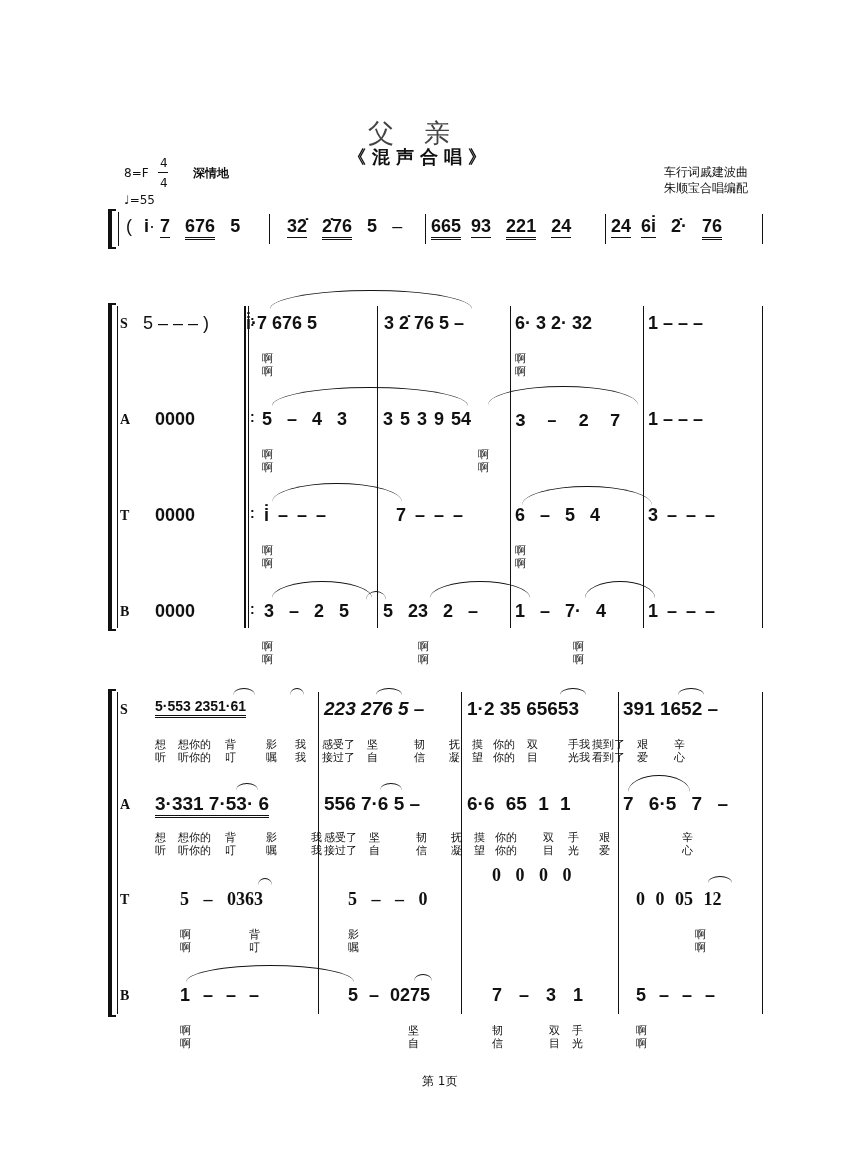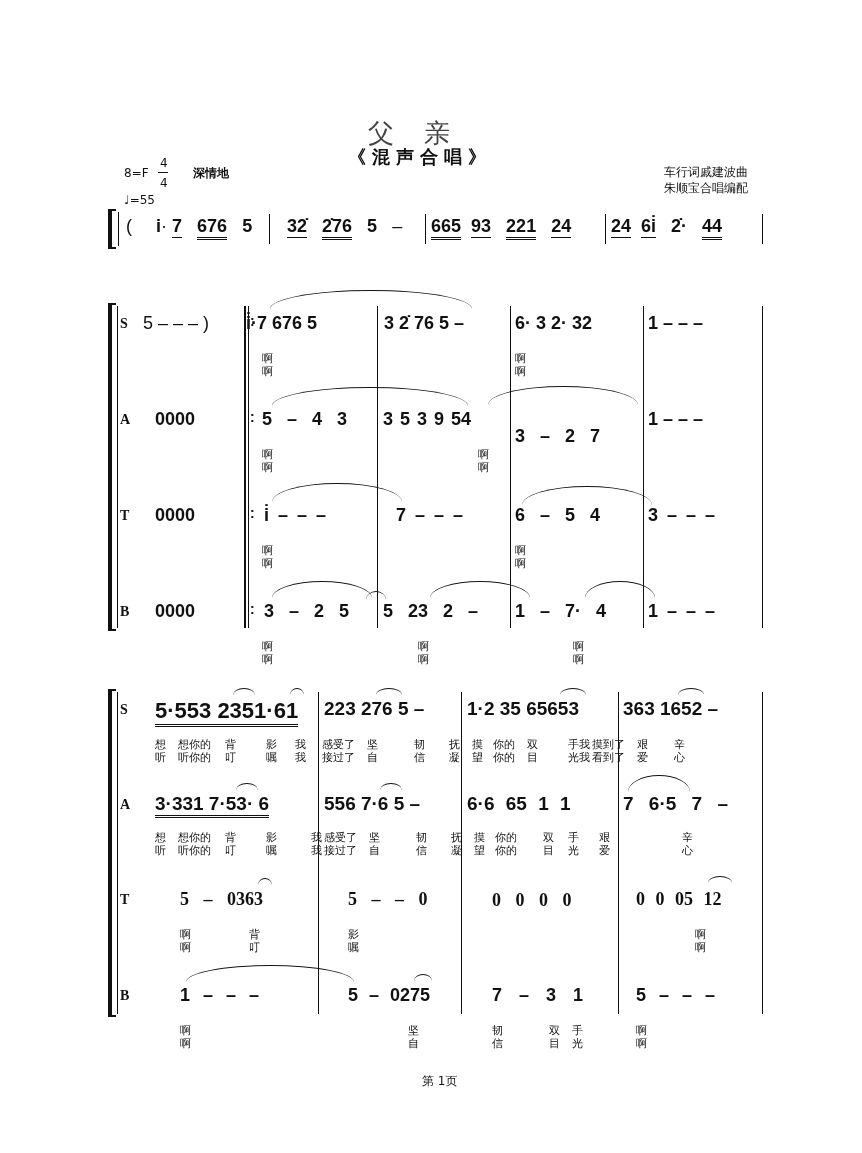--- a/index.html
+++ b/index.html
@@ -38,21 +38,21 @@
 <div class="abs credits" style="left:664px; top:180px;">朱顺宝合唱编配</div>
 
 <div>
   <div class="thick" style="left:108px; top:210px; height:38px;"></div>
   <div class="bracket-cap" style="left:108px; top:209px;"></div>
   <div class="bracket-cap" style="left:108px; top:247px;"></div>
   <div class="bar" style="left:118px; top:212px; height:34px;"></div>
 
   <div class="abs note" style="left:126px; top:216px; font-weight:normal;">(</div>
 
-  <div class="abs note" style="left:144px; top:216px;margin-left:12px;">
+  <div class="abs note" style="left:144px; top:216px;">
     <span>i</span><span style="font-weight:normal;">·</span>
     <span class="u1">7</span>&nbsp;&nbsp;
     <span class="u1"><span class="u2">676</span></span>&nbsp;&nbsp;
     <span>5</span>
   </div>
   <div class="bar" style="left:269px; top:214px; height:30px;"></div>
 
   <div class="abs note" style="left:287px; top:216px;">
     <span class="u1">32̇</span>&nbsp;&nbsp;
     <span class="u2">2̇76</span>&nbsp;&nbsp;
@@ -66,21 +66,21 @@
     <span class="u1">93</span>&nbsp;&nbsp;
     <span class="u2">221</span>&nbsp;&nbsp;
     <span class="u1">24</span>
   </div>
   <div class="bar" style="left:605px; top:214px; height:30px;"></div>
 
   <div class="abs note" style="left:611px; top:216px;">
     <span class="u1">24</span>&nbsp;
     <span class="u1">6i̇</span>&nbsp;&nbsp;
     <span>2̇·</span>&nbsp;&nbsp;
-    <span class="u2">44</span>
+    <span class="u2">76</span>
   </div>
   <div class="bar" style="left:762px; top:214px; height:30px;"></div>
 </div>
 
 <div>
   <div class="thick" style="left:108px; top:304px; height:326px;"></div>
   <div class="bracket-cap" style="left:108px; top:303px;"></div>
   <div class="bracket-cap" style="left:108px; top:629px;"></div>
   <div class="bar" style="left:117px; top:306px; height:322px;"></div>
 
@@ -103,21 +103,21 @@
   <div class="abs lyric" style="left:262px; top:352px;"><span>啊</span><br><span>啊</span></div>
   <div class="abs lyric" style="left:515px; top:352px;"><span>啊</span><br><span>啊</span></div>
 
   <div class="abs voice-label" style="left:120px; top:412px;">A</div>
   <div class="abs note" style="left:155px; top:409px;">0000</div>
   <div class="abs note" style="left:250px; top:409px; font-size:14px;">:</div>
   <div class="slur" style="left:272px; top:387px; width:196px; height:18px;"></div>
   <div class="slur" style="left:488px; top:386px; width:150px; height:18px;"></div>
   <div class="abs note" style="left:262px; top:409px; word-spacing:10px;">5 – 4 3</div>
   <div class="abs note" style="left:383px; top:409px; word-spacing:2px;">3 5 3 9 54</div>
-  <div class="abs note" style="left:515px; top:426px; word-spacing:10px;">3 – 2 7</div>
+  <div class="abs note" style="left:515px; top:411px; word-spacing:10px;font-family:Liberation Mono, monospace;">3 – 2 7</div>
   <div class="abs note" style="left:648px; top:409px; font-weight:bold;">1 – – –</div>
   <div class="abs lyric" style="left:262px; top:448px;"><span>啊</span><br><span>啊</span></div>
   <div class="abs lyric" style="left:478px; top:448px;"><span>啊</span><br><span>啊</span></div>
 
   <div class="abs voice-label" style="left:120px; top:508px;">T</div>
   <div class="abs note" style="left:155px; top:505px;">0000</div>
   <div class="abs note" style="left:250px; top:505px; font-size:14px;">:</div>
   <div class="slur" style="left:272px; top:483px; width:130px; height:18px;"></div>
   <div class="slur" style="left:522px; top:486px; width:130px; height:18px;"></div>
   <div class="abs note" style="left:264px; top:505px; word-spacing:4px;">i̇ – – –</div>
@@ -153,24 +153,24 @@
   <div class="bar" style="left:461px; top:692px; height:322px;"></div>
   <div class="bar" style="left:618px; top:692px; height:322px;"></div>
   <div class="bar" style="left:762px; top:692px; height:322px;"></div>
 
   <div class="abs voice-label" style="left:120px; top:702px;">S</div>
   <div class="tie" style="left:233px; top:688px; width:22px;"></div>
   <div class="tie" style="left:290px; top:688px; width:14px;"></div>
   <div class="tie" style="left:376px; top:688px; width:26px;"></div>
   <div class="tie" style="left:560px; top:688px; width:26px;"></div>
   <div class="tie" style="left:678px; top:688px; width:26px;"></div>
-  <div class="abs note" style="left:155px; top:698px; font-size:22px;"><span class="u2">5·553 2351·61</span></div>
-  <div class="abs note" style="left:324px; top:698px; font-size:19px;"><span>223 276 5 –</span></div>
+  <div class="abs note" style="left:155px; top:698px; font-size:14px;"><span class="u2">5·553 2351·61</span></div>
+  <div class="abs note" style="left:324px; top:698px; font-size:19px;font-style:italic;"><span>223 276 5 –</span></div>
   <div class="abs note" style="left:467px; top:698px; font-size:19px;"><span>1·2 35 65653</span></div>
-  <div class="abs note" style="left:623px; top:698px; font-size:19px;"><span>363 1652 –</span></div>
+  <div class="abs note" style="left:623px; top:698px; font-size:19px;"><span>391 1652 –</span></div>
 
   <div class="abs lyric" style="left:155px; top:738px; word-spacing:0;">
     <span style="margin-right:12px;">想</span><span style="margin-right:14px;">想你的</span><span style="margin-right:30px;">背</span><span style="margin-right:18px;">影</span><span style="margin-right:16px;">我</span><span style="margin-right:12px;">感受了</span><span style="margin-right:36px;">坚</span><span style="margin-right:24px;">韧</span><span style="margin-right:12px;">抚</span><span style="margin-right:10px;">摸</span><span style="margin-right:12px;">你的</span><span style="margin-right:30px;">双</span><span style="margin-right:2px;">手我</span><span style="margin-right:12px;">摸到了</span><span style="margin-right:26px;">艰</span><span>辛</span>
   </div>
   <div class="abs lyric" style="left:155px; top:751px;">
     <span style="margin-right:12px;">听</span><span style="margin-right:14px;">听你的</span><span style="margin-right:30px;">叮</span><span style="margin-right:18px;">嘱</span><span style="margin-right:16px;">我</span><span style="margin-right:12px;">接过了</span><span style="margin-right:36px;">自</span><span style="margin-right:24px;">信</span><span style="margin-right:12px;">凝</span><span style="margin-right:10px;">望</span><span style="margin-right:12px;">你的</span><span style="margin-right:30px;">目</span><span style="margin-right:2px;">光我</span><span style="margin-right:12px;">看到了</span><span style="margin-right:26px;">爱</span><span>心</span>
   </div>
 
   <div class="abs voice-label" style="left:120px; top:797px;">A</div>
   <div class="tie" style="left:236px; top:783px; width:22px;"></div>
@@ -186,21 +186,21 @@
   </div>
   <div class="abs lyric" style="left:155px; top:844px;">
     <span style="margin-right:12px;">听</span><span style="margin-right:14px;">听你的</span><span style="margin-right:30px;">叮</span><span style="margin-right:34px;">嘱</span><span style="margin-right:2px;">我</span><span style="margin-right:12px;">接过了</span><span style="margin-right:36px;">自</span><span style="margin-right:24px;">信</span><span style="margin-right:12px;">凝</span><span style="margin-right:10px;">望</span><span style="margin-right:26px;">你的</span><span style="margin-right:14px;">目</span><span style="margin-right:20px;">光</span><span style="margin-right:72px;">爱</span><span>心</span>
   </div>
 
   <div class="abs voice-label" style="left:120px; top:892px;">T</div>
   <div class="tie" style="left:258px; top:878px; width:14px;"></div>
   <div class="tie" style="left:708px; top:876px; width:24px;"></div>
   <div class="abs note" style="left:180px; top:889px; font-family:'Liberation Serif',serif;"><span style="word-spacing:10px;">5 – 0363</span></div>
   <div class="abs note" style="left:348px; top:889px; font-family:'Liberation Serif',serif;"><span style="word-spacing:10px;">5 – – 0</span></div>
-  <div class="abs note" style="left:492px; top:890px; font-family:'Liberation Serif',serif;"><span style="word-spacing:10px;">0 0 0 0</span></div>
+  <div class="abs note" style="left:492px; top:865px; font-family:'Liberation Serif',serif;"><span style="word-spacing:10px;">0 0 0 0</span></div>
   <div class="abs note" style="left:636px; top:889px; font-family:'Liberation Serif',serif;"><span style="word-spacing:6px;margin-top:16px;">0 0 05 12</span></div>
   <div class="abs lyric" style="left:180px; top:928px;"><span>啊</span><br><span>啊</span></div>
   <div class="abs lyric" style="left:249px; top:928px;"><span>背</span><br><span>叮</span></div>
   <div class="abs lyric" style="left:348px; top:928px;"><span>影</span><br><span>嘱</span></div>
   <div class="abs lyric" style="left:695px; top:928px;"><span>啊</span><br><span>啊</span></div>
 
   <div class="abs voice-label" style="left:120px; top:988px;">B</div>
   <div class="slur" style="left:186px; top:965px; width:168px; height:16px;"></div>
   <div class="tie" style="left:414px; top:974px; width:18px;"></div>
   <div class="abs note" style="left:180px; top:985px;"><span style="word-spacing:8px;">1 – – –</span></div>

